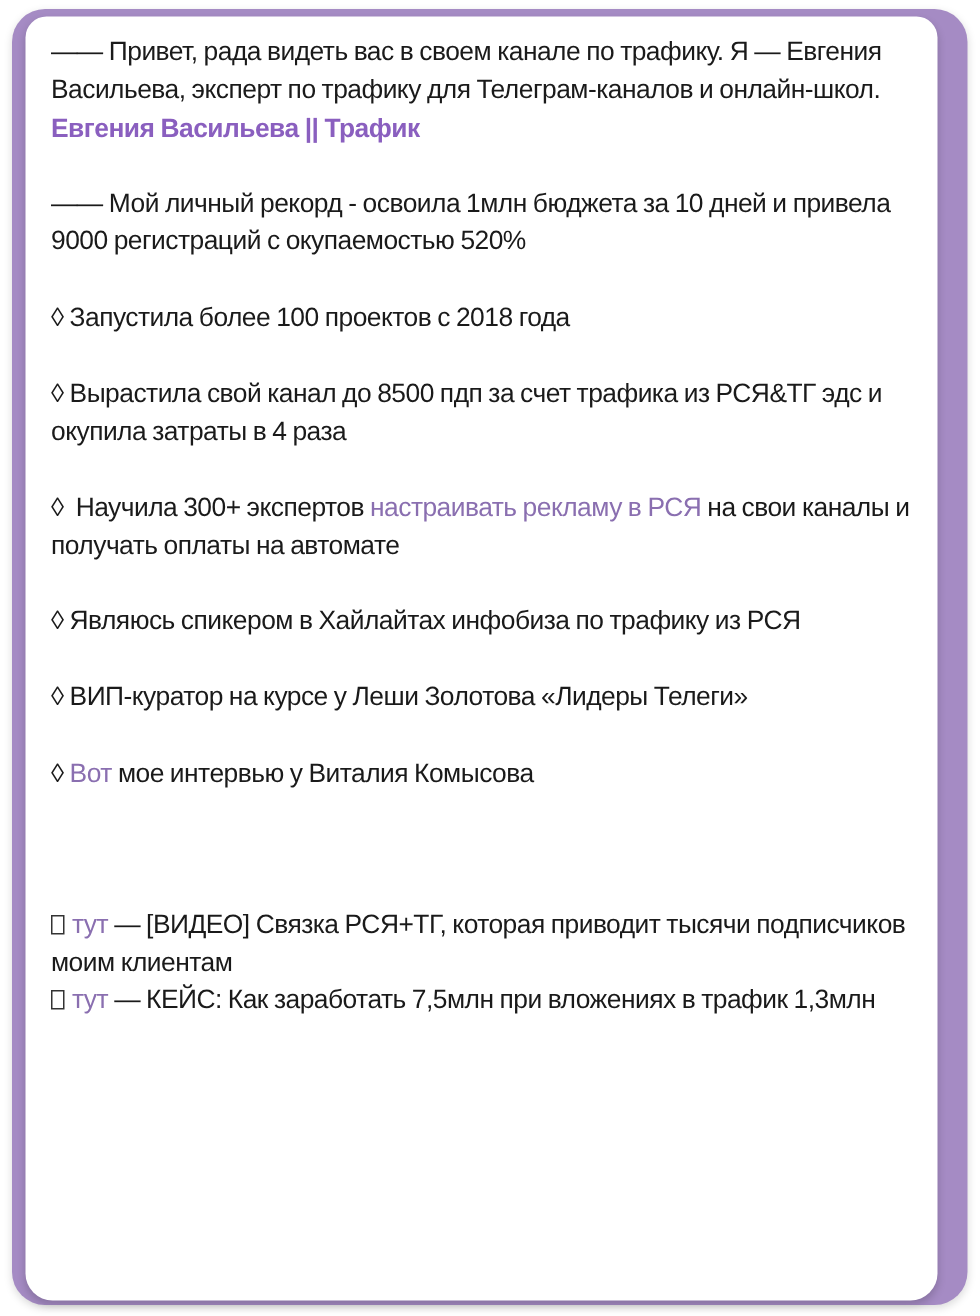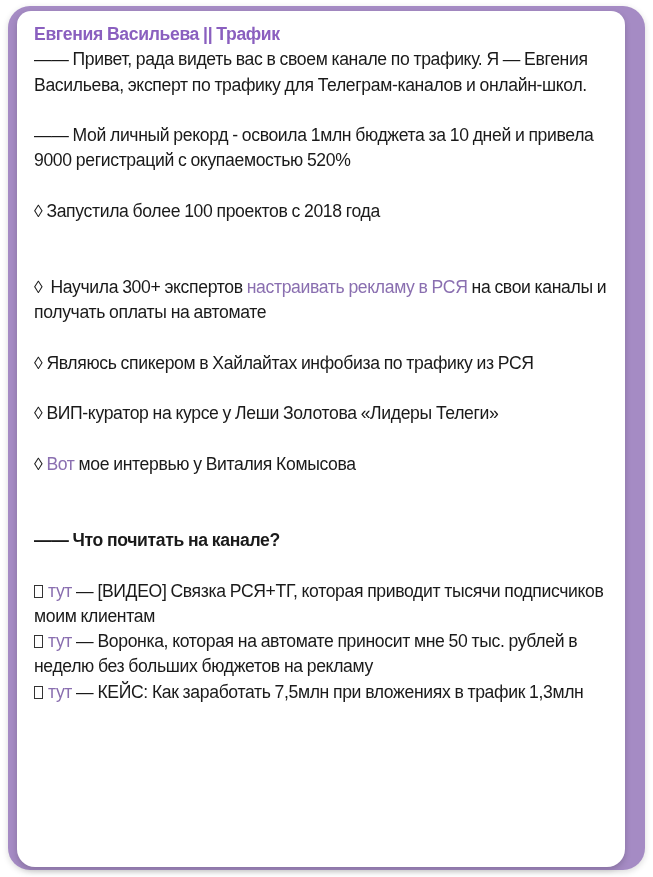--- a/index.html
+++ b/index.html
@@ -32,35 +32,34 @@
     margin-right: 5px; vertical-align: -1px;
   }
 </style>
 </head>
 <body>
 
 <div class="frame"></div>
 <div class="card"></div>
 
 <div class="content">
+  <p class="p">—— Привет, рада видеть вас в своем канале по трафику. Я — Евгения Васильева, эксперт по трафику для Телеграм-каналов и онлайн-школ.</p>
   <p class="p author">Евгения Васильева || Трафик</p>
-  <p class="p">—— Привет, рада видеть вас в своем канале по трафику. Я — Евгения Васильева, эксперт по трафику для Телеграм-каналов и онлайн-школ.</p>
   <div class="gap"></div>
   <p class="p">—— Мой личный рекорд - освоила 1млн бюджета за 10 дней и привела 9000 регистраций с окупаемостью 520%</p>
   <div class="gap"></div>
   <p class="p">◊ Запустила более 100 проектов с 2018 года</p>
   <div class="gap"></div>
+  <p class="p">◊ Вырастила свой канал до 8500 пдп за счет трафика из РСЯ&amp;ТГ эдс и окупила затраты в 4 раза</p>
   <div class="gap"></div>
   <p class="p"><span style="white-space:pre">◊  Научила 300+ экспертов </span><span class="link">настраивать рекламу в РСЯ</span><span> на свои каналы и получать оплаты на автомате</span></p>
   <div class="gap"></div>
   <p class="p">◊ Являюсь спикером в Хайлайтах инфобиза по трафику из РСЯ</p>
   <div class="gap"></div>
   <p class="p">◊ ВИП-куратор на курсе у Леши Золотова «Лидеры Телеги»</p>
   <div class="gap"></div>
   <p class="p"><span style="white-space:pre">◊ </span><span class="link">Вот</span><span> мое интервью у Виталия Комысова</span></p>
   <div class="gap"></div>
   <div class="gap"></div>
-  <p class="p bold">—— Что почитать на канале?</p>
   <div class="gap"></div>
   <p class="p"><span class="box-icon"></span><span class="link">тут</span><span> — [ВИДЕО] Связка РСЯ+ТГ, которая приводит тысячи подписчиков моим клиентам</span></p>
-  <p class="p"><span class="box-icon"></span><span class="link">тут</span><span> — Воронка, которая на автомате приносит мне 50 тыс. рублей в неделю без больших бюджетов на рекламу</span></p>
   <p class="p"><span class="box-icon"></span><span class="link">тут</span><span> — КЕЙС: Как заработать 7,5млн при вложениях в трафик 1,3млн</span></p>
 </div>
 
 </body></html>

